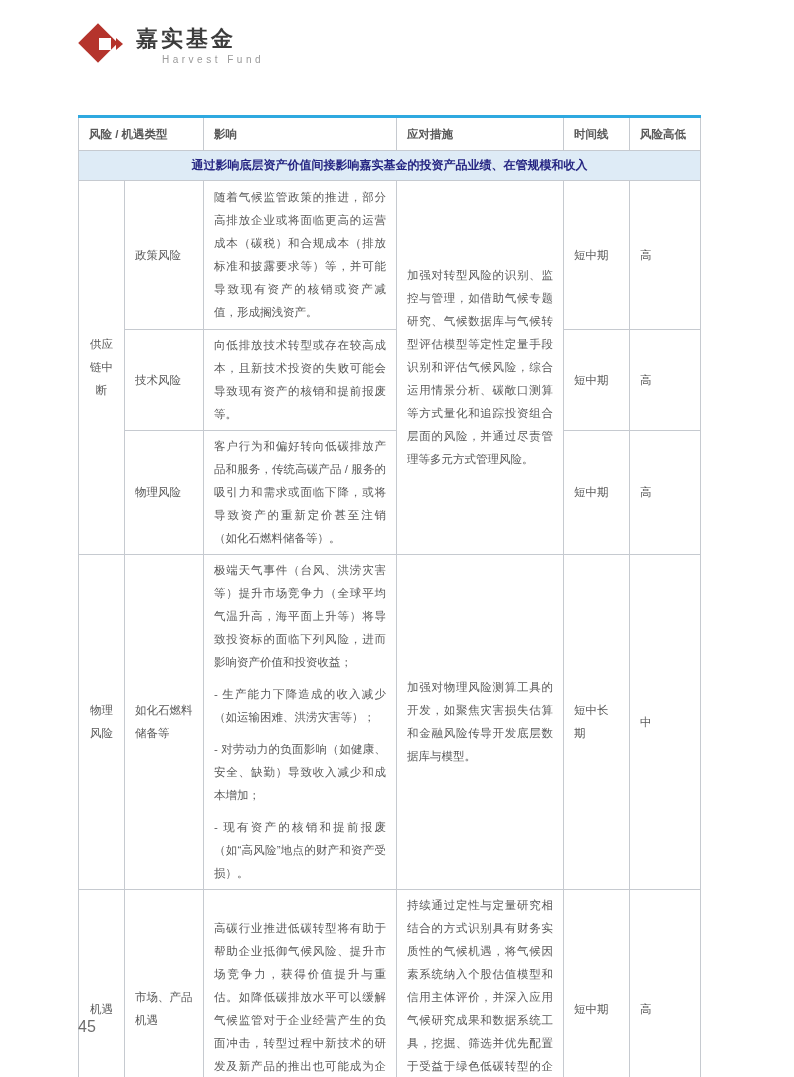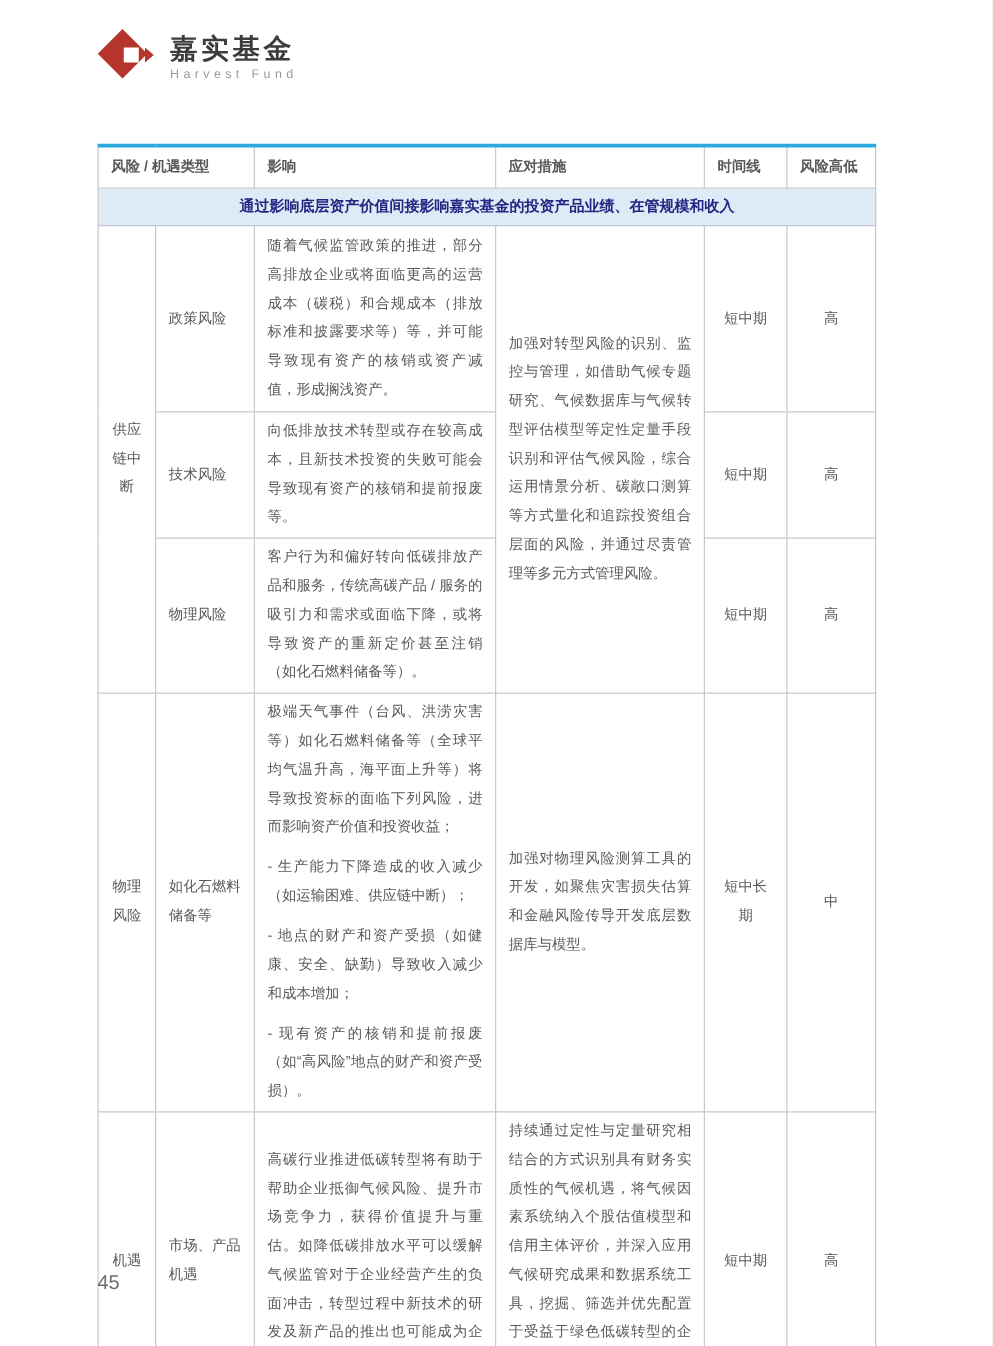--- a/index.html
+++ b/index.html
@@ -52,20 +52,21 @@
     color: #3c3c3c;
     letter-spacing: 3px;
     line-height: 24px;
   }
   .logo-text .en {
     font-size: 10px;
     color: #9a9a9a;
     letter-spacing: 3.5px;
     line-height: 13px;
     margin-top: 2px;
+    margin-left: 26px;
   }
 
   
   .risk-table-wrap {
     position: absolute;
     left: 78px;
     top: 115px;
     width: 622px;
   }
   table.risk-table {
@@ -99,21 +100,21 @@
     font-weight: 600;
     text-align: center;
     font-size: 12px;
     height: 30px;
     padding: 2px 18px;
   }
   td.group-cell { text-align: center; padding: 4px 6px; }
   td.subtype-cell { text-align: left; padding: 4px 6px 4px 10px; }
   td.impact-cell, td.measures-cell { text-align: justify; }
   td.impact-cell p + p, td.measures-cell p + p { margin-top: 9px; }
-  td.center-cell { text-align: center; }
+  td.center-cell { }
 
   
   .page-number {
     position: absolute;
     left: 78px;
     top: 1018px;
     font-size: 16px;
     color: #6e6e6e;
   }
 </style>
@@ -186,23 +187,23 @@
           <p>客户行为和偏好转向低碳排放产品和服务，传统高碳产品 / 服务的吸引力和需求或面临下降，或将导致资产的重新定价甚至注销（如化石燃料储备等）。</p>
         </td>
         <td class="center-cell">短中期</td>
         <td class="center-cell">高</td>
       </tr>
 
       <tr style="height:276px">
         <td class="group-cell">物理风险</td>
         <td class="subtype-cell">如化石燃料储备等</td>
         <td class="impact-cell">
-          <p>极端天气事件（台风、洪涝灾害等）如化石燃料储备等（全球平均气温升高，海平面上升等）将导致投资标的面临下列风险，进而影响资产价值和投资收益；</p>
-          <p>- 生产能力下降造成的收入减少（如运输困难、供应链中断）；</p>
-          <p>- 地点的财产和资产受损（如健康、安全、缺勤）导致收入减少和成本增加；</p>
+          <p>极端天气事件（台风、洪涝灾害等）提升市场竞争力（全球平均气温升高，海平面上升等）将导致投资标的面临下列风险，进而影响资产价值和投资收益；</p>
+          <p>- 生产能力下降造成的收入减少（如运输困难、洪涝灾害等）；</p>
+          <p>- 对劳动力的负面影响（如健康、安全、缺勤）导致收入减少和成本增加；</p>
           <p>- 现有资产的核销和提前报废（如“高风险”地点的财产和资产受损）。</p>
         </td>
         <td class="measures-cell">
           <p>加强对物理风险测算工具的开发，如聚焦灾害损失估算和金融风险传导开发底层数据库与模型。</p>
         </td>
         <td class="center-cell">短中长期</td>
         <td class="center-cell">中</td>
       </tr>
 
       <tr style="height:210px">

